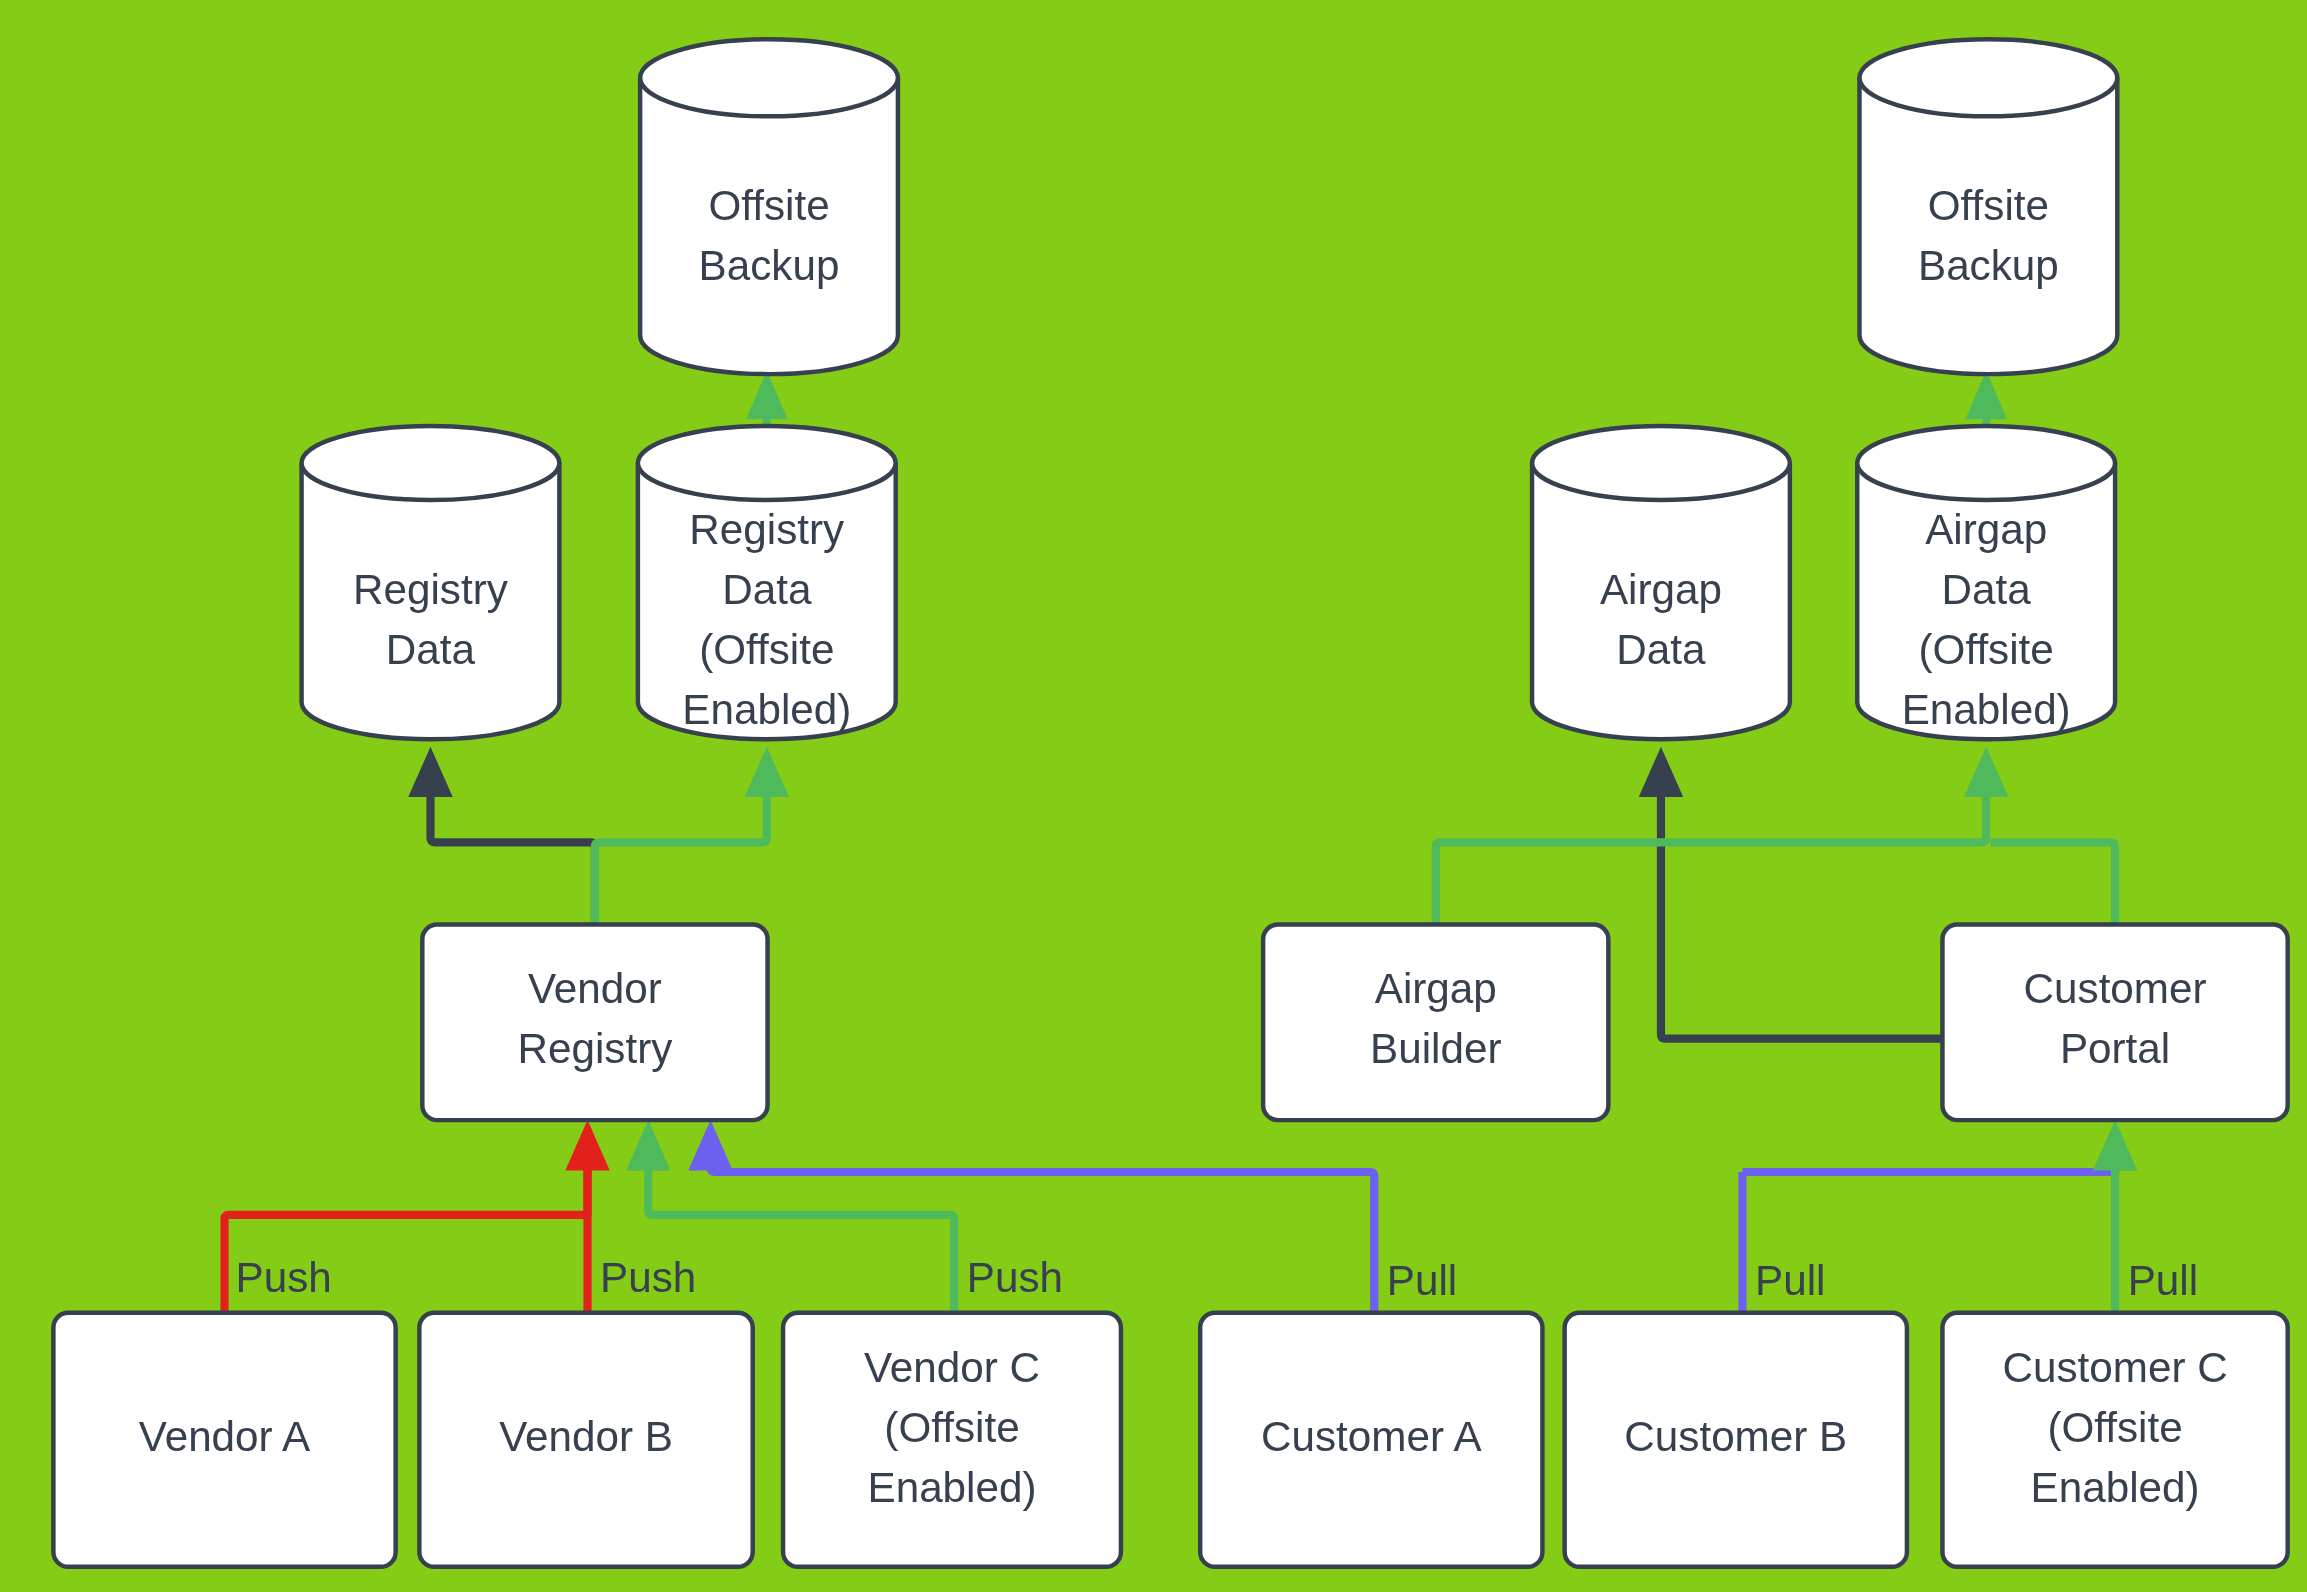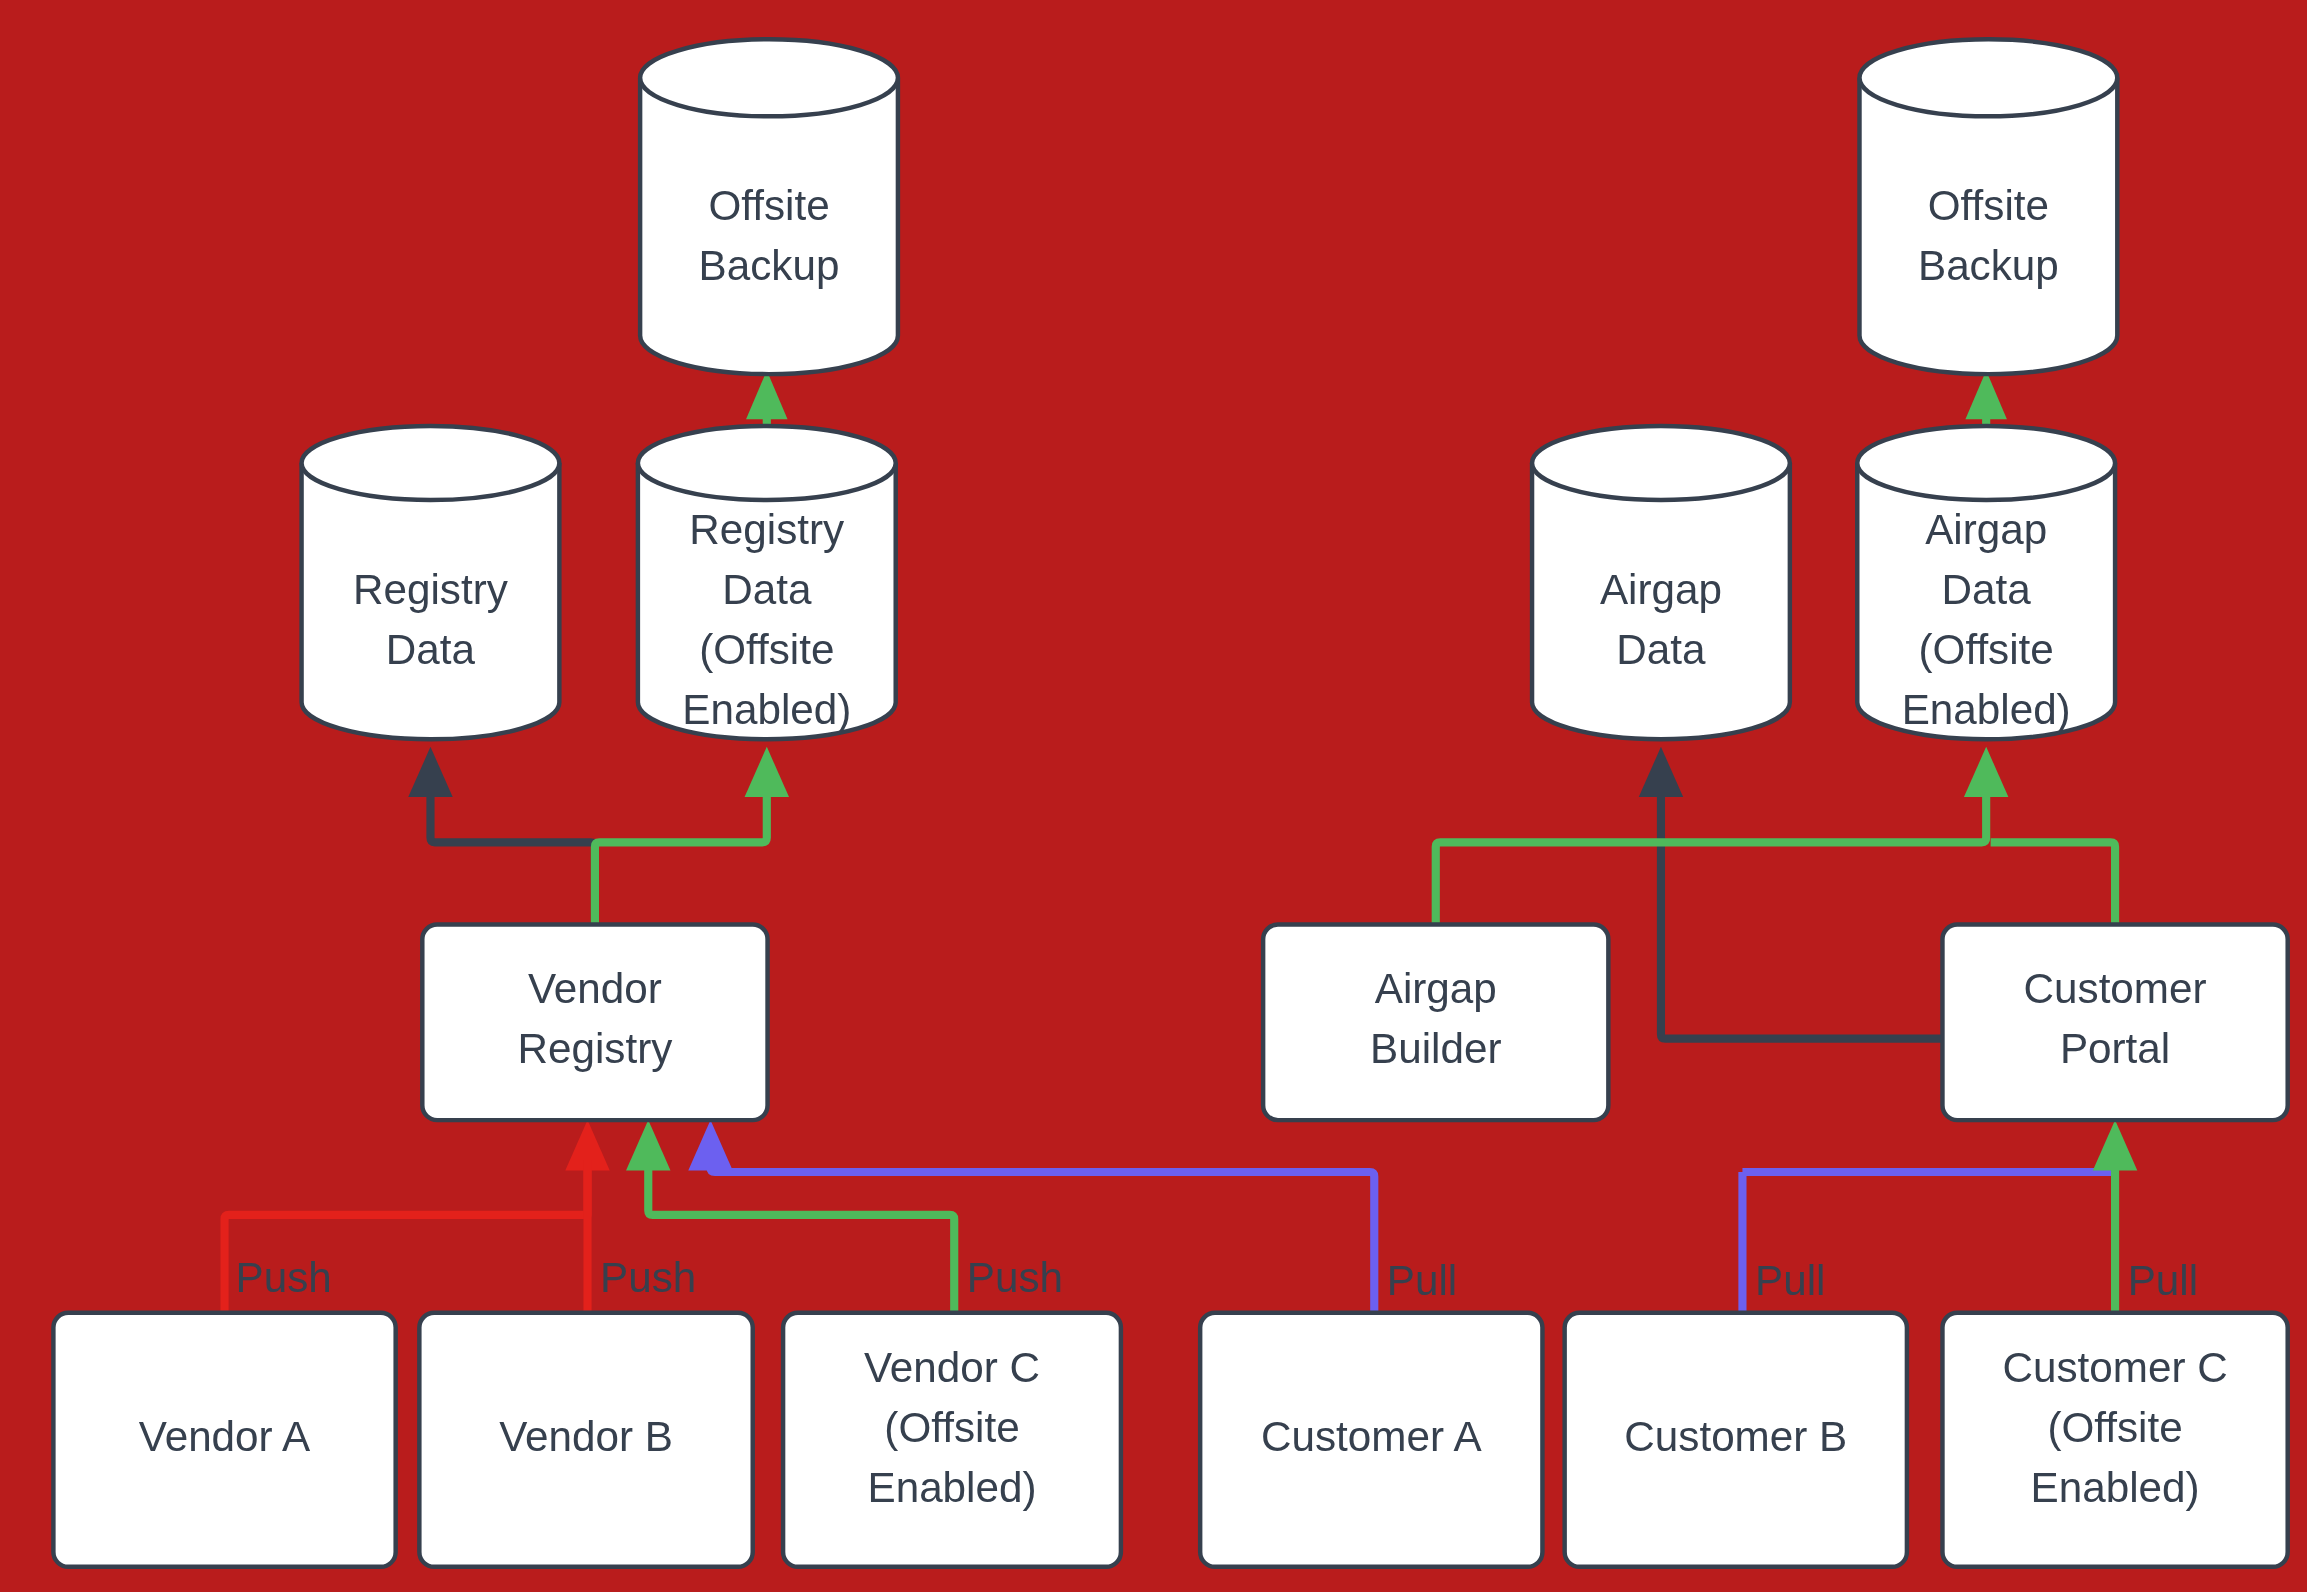--- a/index.html
+++ b/index.html
@@ -10,21 +10,21 @@
   body {
     width: 2307px;
     height: 1592px;
     font-family: "Liberation Sans", sans-serif;
     overflow: hidden;
   }
   #diagram-root {
     position: relative;
     width: 2307px;
     height: 1592px;
-    background: #b91c1c;
+    background: #84cc16;
   }
   svg#diagram-svg {
     position: absolute;
     top: 0;
     left: 0;
     width: 2307px;
     height: 1592px;
     display: block;
   }
   .node-shape {

